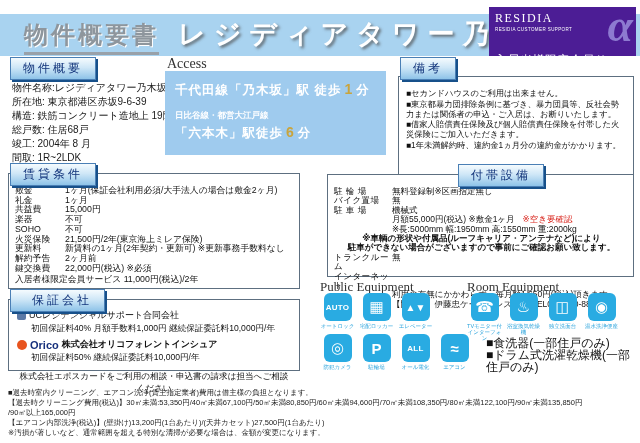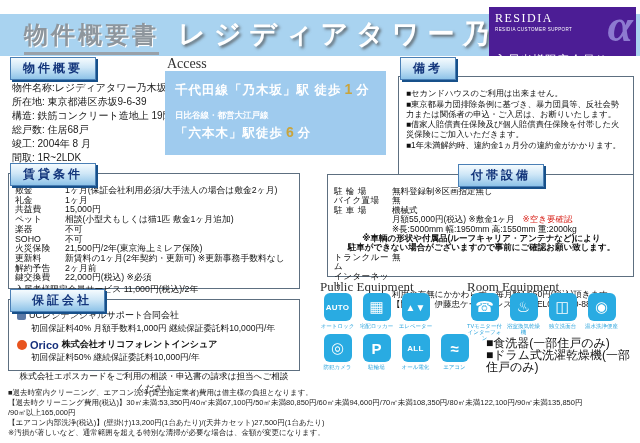--- a/index.html
+++ b/index.html
@@ -14,21 +14,21 @@
   .prop-title{left:178px;top:16px;font-size:27px;font-weight:bold;color:#fff;
               letter-spacing:8px;text-shadow:2px 2px 3px rgba(80,80,80,.8);white-space:nowrap;}
   .logo{left:489px;top:7px;width:147px;height:49px;background:#4c1d95;color:#fff;
         box-sizing:border-box;padding:4px 6px;overflow:hidden;}
   .logo-brand{font-family:"Liberation Serif",serif;font-size:12px;letter-spacing:1.5px;}
   .logo-sub{font-size:4.5px;letter-spacing:.4px;margin-top:1px;}
   .logo-alpha{position:absolute;right:3px;top:-8px;font-family:"Liberation Serif",serif;
               font-style:italic;font-size:46px;color:#8d7ad0;font-weight:bold;}
   .logo-service{font-size:12px;margin-top:20px;letter-spacing:.5px;text-decoration:underline;}
   
-  .tab{display:inline-block;padding:2px 12px;font-size:12px;font-weight:bold;color:#13357b;
+  .tab{display:inline-block;padding:2px 12px;font-size:12px;font-weight:normal;color:#13357b;
        letter-spacing:3px;background:linear-gradient(180deg,#f5fbfe 0%,#cfe7f7 45%,#8ec3e8 100%);
        border:1px solid #4a7fb5;box-shadow:2px 2px 0 0 #17508a;white-space:nowrap;z-index:3;}
   .box{background:#fff;border:1px solid #5d6f80;box-sizing:border-box;}
   
   .overview-lines{left:12px;top:81px;font-size:10px;line-height:14px;color:#1a1a1a;}
   
   .access-heading{left:167px;top:56px;font-family:"Liberation Serif",serif;font-size:14px;color:#333;}
   .access-box{left:165px;top:71px;width:221px;height:84px;background:#9fcbee;
               box-sizing:border-box;padding:10px 10px;color:#fff;}
   .acc-main{font-size:12.5px;font-weight:bold;letter-spacing:1px;white-space:nowrap;}
@@ -128,24 +128,20 @@
       </div>
     <div class="row">
         <span class="lbl">礼金</span>
         <span class="val">1ヶ月</span>
       </div>
     <div class="row">
         <span class="lbl">共益費</span>
         <span class="val">15,000円</span>
       </div>
     <div class="row">
-        <span class="lbl">ペット</span>
-        <span class="val">相談(小型犬もしくは猫1匹 敷金1ヶ月追加)</span>
-      </div>
-    <div class="row">
         <span class="lbl">楽器</span>
         <span class="val">不可</span>
       </div>
     <div class="row">
         <span class="lbl">SOHO</span>
         <span class="val">不可</span>
       </div>
     <div class="row">
         <span class="lbl">火災保険</span>
         <span class="val">21,500円/2年(東京海上ミレア保険)</span>

